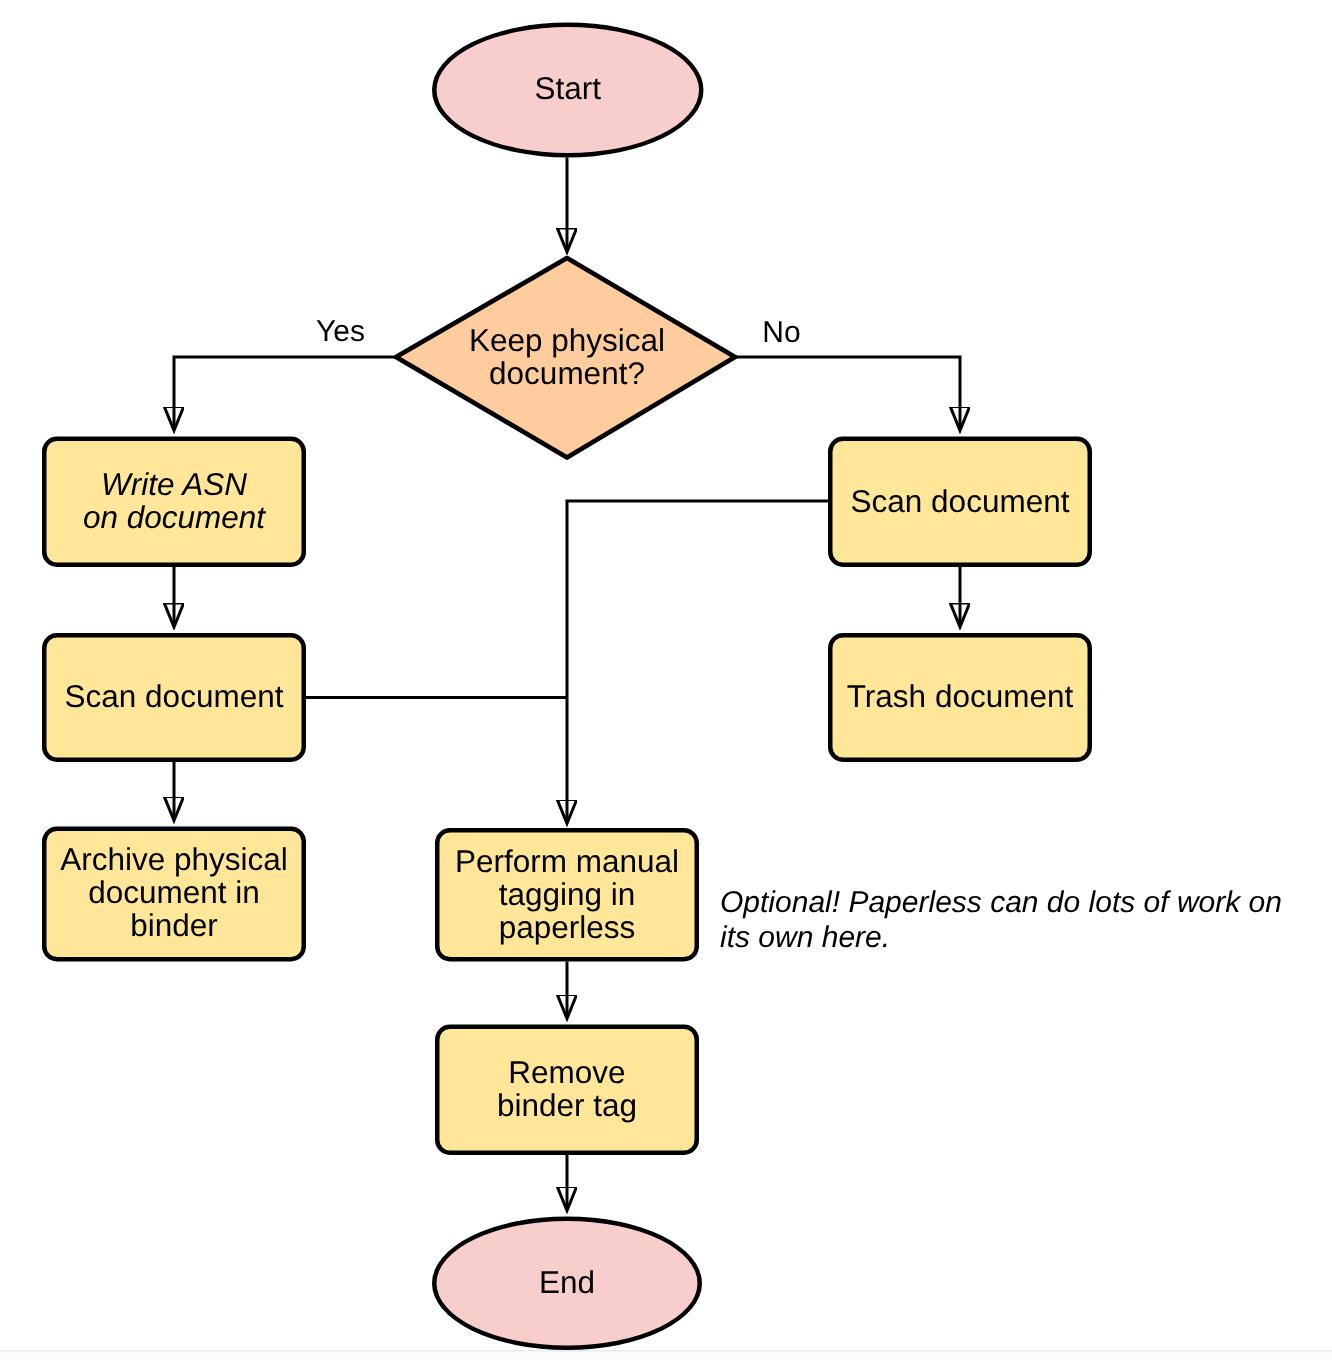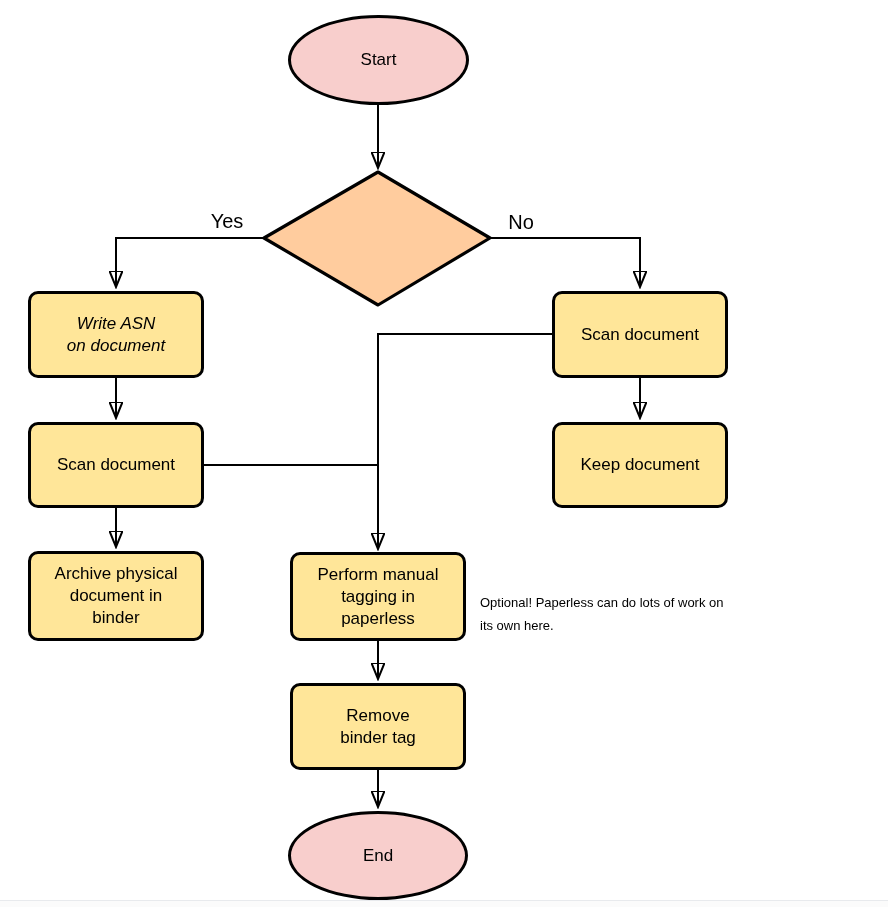--- a/index.html
+++ b/index.html
@@ -32,21 +32,21 @@
     fill: none;
     stroke: var(--stroke);
     stroke-width: 2;
   }
   .node {
     position: absolute;
     display: flex;
     align-items: center;
     justify-content: center;
     text-align: center;
-    font-size: 17px;
+    font-size: 21px;
     line-height: 22px;
     white-space: pre-line;
     z-index: 1;
   }
   .process {
     background: var(--process-fill);
     border: 3px solid var(--stroke);
     border-radius: 10px;
   }
   .terminator {
@@ -68,21 +68,22 @@
     position: absolute;
     transform: translateX(-50%);
     font-size: 20px;
     line-height: 18px;
     z-index: 1;
     background: var(--background);
     padding: 0 2px;
   }
   .note {
     position: absolute;
-    font-size: 13px;
+    font-style: italic;
+    font-size: 20px;
     line-height: 23px;
     white-space: pre-line;
     z-index: 1;
   }
   .bottom-rule {
     position: absolute;
     left: 0;
     top: 900px;
     width: 888px;
     height: 7px;
@@ -112,20 +113,24 @@
     <path d="M552 334 L378 334 L378 548" marker-end="url(#arrow)"></path>
     <path d="M378 641 L378 678" marker-end="url(#arrow)"></path>
     <path d="M378 770 L378 806" marker-end="url(#arrow)"></path>
     <polygon class="diamond-shape" points="378,172 490,238 378,305 264,238"></polygon>
   </svg>
 
   <div class="node terminator" style="left:288px; top:15px; width:181px; height:90px;">
     <span>Start</span>
   </div>
 
+  <div class="node decision-label" style="left:278px; top:210px; width:200px; height:58px;">
+    <span>Keep physical
+document?</span>
+  </div>
 
   <div class="edge-label" style="left:227px; top:212px;">Yes</div>
 
   <div class="edge-label" style="left:521px; top:213px;">No</div>
 
   <div class="node process" style="left:28px; top:291px; width:176px; height:87px;font-style:italic;">
     <span>Write ASN
 on document</span>
   </div>
 
@@ -137,21 +142,21 @@
     <span>Archive physical
 document in
 binder</span>
   </div>
 
   <div class="node process" style="left:552px; top:291px; width:176px; height:87px;">
     <span>Scan document</span>
   </div>
 
   <div class="node process" style="left:552px; top:422px; width:176px; height:86px;">
-    <span>Keep document</span>
+    <span>Trash document</span>
   </div>
 
   <div class="node process" style="left:290px; top:552px; width:176px; height:89px;">
     <span>Perform manual
 tagging in
 paperless</span>
   </div>
 
   <div class="note" style="left:480px; top:591px;">Optional! Paperless can do lots of work on
 its own here.</div>

